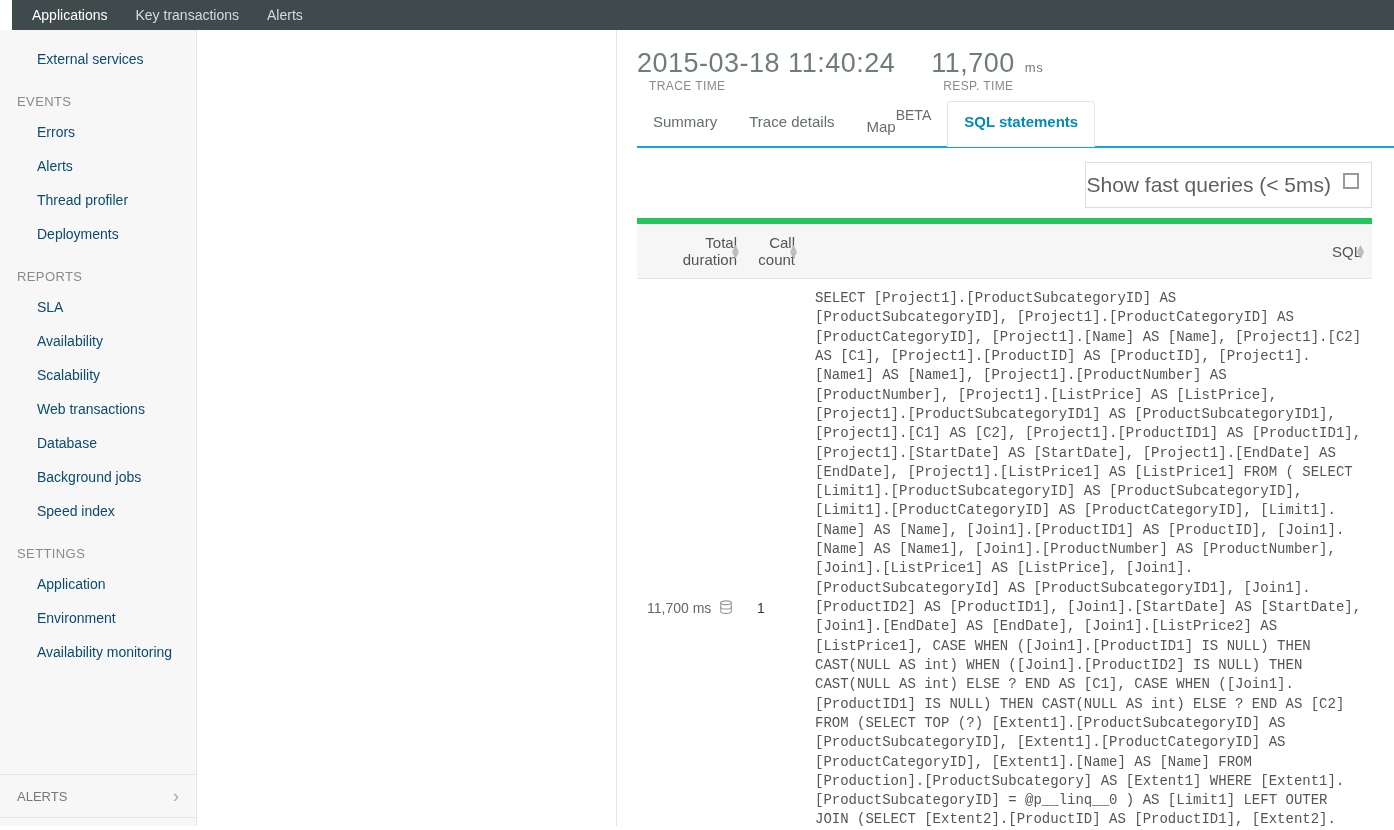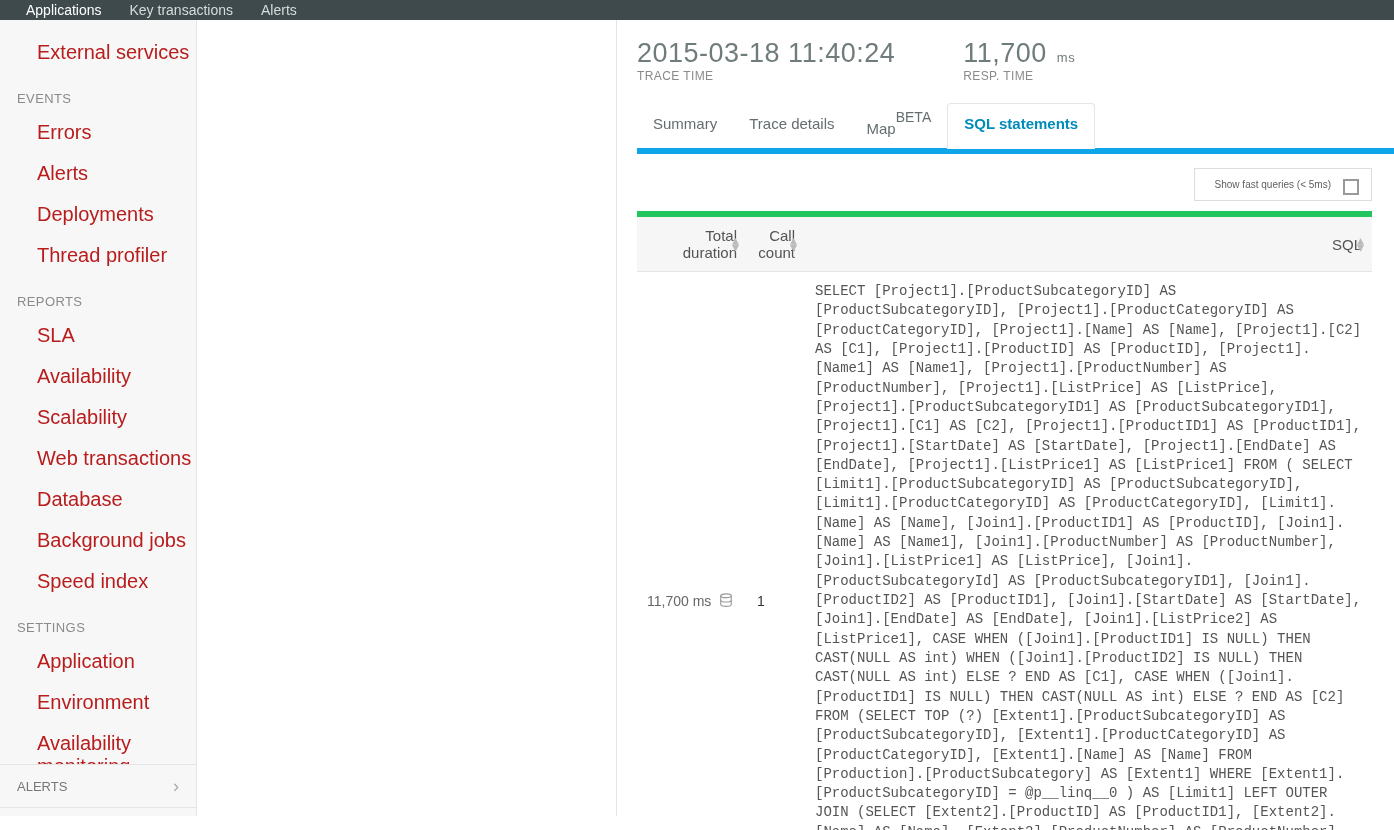--- a/index.html
+++ b/index.html
@@ -1,40 +1,40 @@
 <!DOCTYPE html>
 <html><head>
 <meta charset="utf-8">
 <style>
   * { box-sizing: border-box; margin: 0; padding: 0; }
   html, body { width: 1394px; height: 830px; font-family: "Segoe UI", Arial, sans-serif; background: #fff; color: #333; overflow: hidden; }
-  .topnav { height: 20px; background: #3e4a4b; display: flex; align-items: center; padding: 0 26px; gap: 28px; color: #fff; font-size: 14px; }
+  .topnav { height: 30px; background: #3e4a4b; display: flex; align-items: center; padding: 0 20px; gap: 28px; color: #fff; font-size: 14px; margin-left: 12px; }
   .topnav span { color: #fff; cursor: pointer; }
   .topnav span:first-child { color: #fff; }
   .topnav span + span { color: #d5dcdd; }
   .main { display: flex; height: 796px; }
   .sidebar { width: 197px; background: #f7f7f7; border-right: 1px solid #e5e5e5; display: flex; flex-direction: column; }
   .sidebar-inner { flex: 1; overflow: hidden; }
-  .side-item { padding: 9px 0 9px 37px; font-size: 20px; color: #b91c1c; cursor: pointer; }
+  .side-item { padding: 9px 0 9px 37px; font-size: 14px; color: #0c4a6e; cursor: pointer; }
   .side-group { padding: 18px 0 6px 17px; font-size: 13px; letter-spacing: .4px; color: #8a8a8a; text-transform: uppercase; }
   .alerts-bottom { height: 44px; border-top: 1px solid #e5e5e5; border-bottom: 1px solid #e5e5e5; display: flex; align-items: center; padding: 0 17px; font-size: 13px; color: #777; justify-content: space-between; }
   .chev { font-size: 18px; color: #aaa; }
   .content-gap { width: 420px; border-right: 1px solid #e5e5e5; }
   .detail { flex: 1; display: flex; flex-direction: column; padding: 0; }
   .detail-inner { margin-left: 20px; }
-  .metrics { display: flex; gap: 68px; padding: 18px 0 8px 0; }
+  .metrics { display: flex; gap: 36px; padding: 18px 0 8px 0; }
   .metric-value { font-size: 27px; color: #707b7c; font-weight: 300; letter-spacing: .5px; }
   .metric-value .unit { font-size: 13px; margin-left: 10px; }
-  .metric-label { font-size: 12px; letter-spacing: .4px; color: #8a8a8a; }
-  .tabs { display: flex; border-bottom: 6px solid #0ea5e9; margin-top: 12px; }
+  .metric-label { font-size: 12px; letter-spacing: .4px; color: #8a8a8a; margin-left: 12px; }
+  .tabs { display: flex; border-bottom: 2px solid #0ea5e9; }
   .tab { padding: 11px 16px; font-size: 15px; color: #646e6f; cursor: pointer; border-top: 1px solid transparent; }
   .tab sup { font-size: 14px; position: relative; top: -6px; }
   .tab.active { color: #008cba; font-weight: 600; border: 1px solid #e5e5e5; border-bottom-color: #fff; border-top-left-radius: 4px; border-top-right-radius: 4px; margin-bottom: -1px; }
   .fastq { display: flex; justify-content: flex-end; align-items: center; padding: 14px 22px 10px 0; }
-  .fastq-box { border: 1px solid #ddd; padding: 10px 40px 10px 20px; position: relative; font-size: 10px; color: #5f5f5f; }
+  .fastq-box { border: 1px solid #ddd; padding: 10px 40px 10px 0; position: relative; font-size: 21px; color: #5f5f5f; }
   .fastq-box .chk { width: 16px; height: 16px; border: 2px solid #999; position: absolute; right: 12px; top: 10px; }
   table.sql { border-collapse: collapse; width: calc(100% - 22px); table-layout: fixed; }
   table.sql th { text-align: right; font-weight: 400; font-size: 15px; color: #545454; background: #f6f6f6; border-top: 6px solid #22c55e; border-bottom: 1px solid #e5e5e5; padding: 10px 10px; position: relative; }
   table.sql th .sort { position: absolute; right: 8px; top: 50%; transform: translateY(-50%); color: #bbb; font-size: 14px; display: flex; flex-direction: column; line-height: 7px; }
   table.sql td { vertical-align: middle; padding: 10px 10px; border-bottom: 1px solid #eee; font-size: 14px; }
   .col-dur { width: 110px; }
   .col-cnt { width: 58px; }
   .sql-cell { font-family: "Consolas","Courier New",monospace; font-size: 13px; color: #555; line-height: 1.38; word-wrap: break-word; white-space: pre-wrap; }
   .dur-cell { color: #666; display: flex; align-items: center; justify-content: space-between; padding-right:4px;}
   .db-icon { width: 14px; height: 16px; color: #999; }
@@ -50,22 +50,22 @@
 
 <div class="main">
   <div class="sidebar">
     <div class="sidebar-inner">
       <div style="height:12px"></div>
       <div class="side-item">External services</div>
 
       <div class="side-group">EVENTS</div>
       <div class="side-item">Errors</div>
       <div class="side-item">Alerts</div>
+      <div class="side-item">Thread profiler</div>
       <div class="side-item">Deployments</div>
-      <div class="side-item">Thread profiler</div>
 
       <div class="side-group">REPORTS</div>
       <div class="side-item">SLA</div>
       <div class="side-item">Availability</div>
       <div class="side-item">Scalability</div>
       <div class="side-item">Web transactions</div>
       <div class="side-item">Database</div>
       <div class="side-item">Background jobs</div>
       <div class="side-item">Speed index</div>
 

